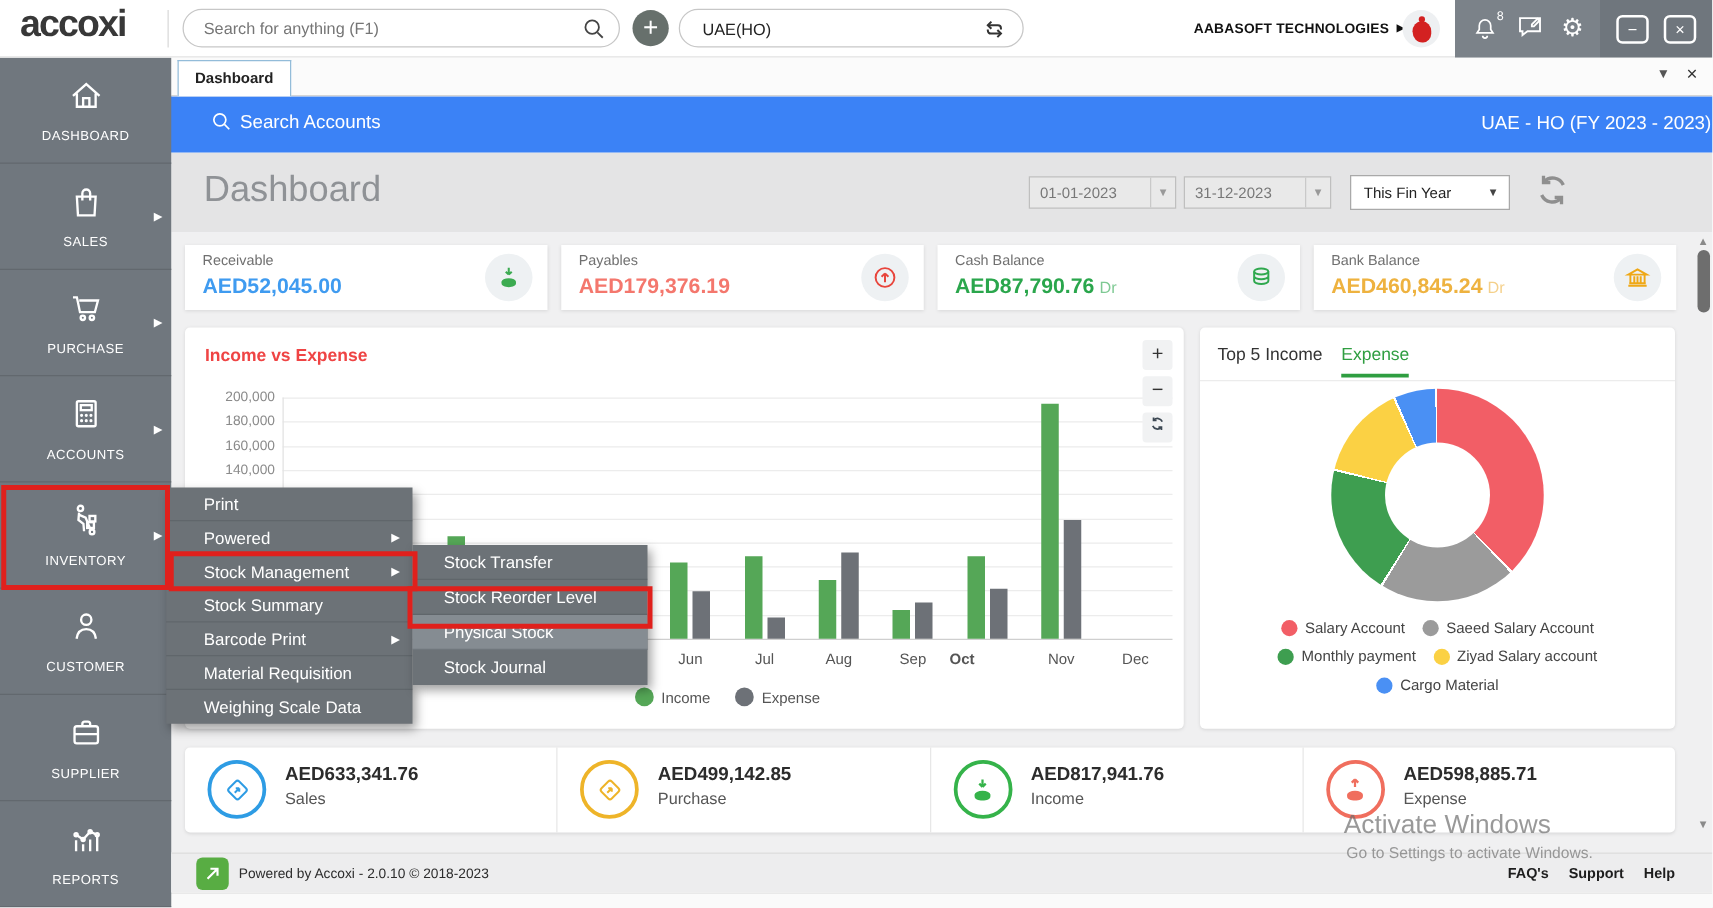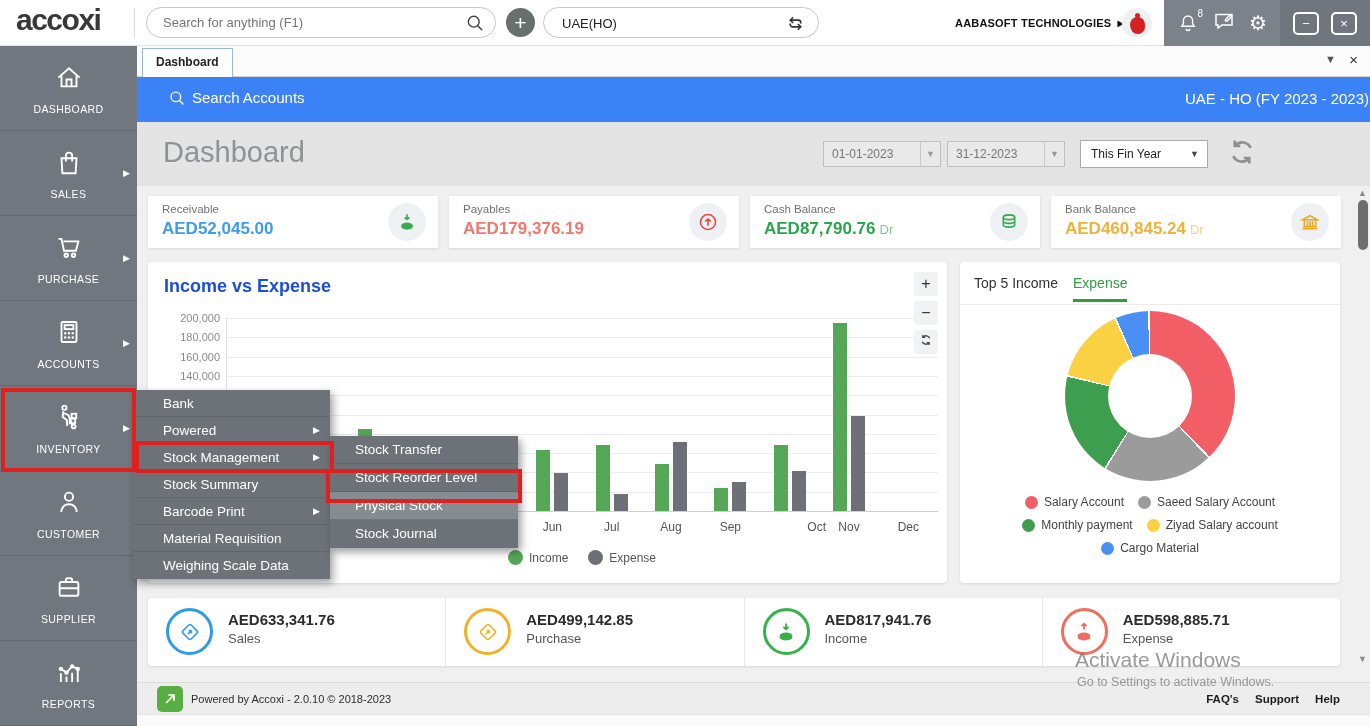--- a/index.html
+++ b/index.html
@@ -56,21 +56,21 @@
   .content{position:absolute;left:137px;top:186px;width:1233px;height:496px;background:#f0f0f1}
   .mini-card{position:absolute;top:10px;width:290px;height:52px;background:#fff;border-radius:0;box-shadow:0 1px 3px rgba(0,0,0,.10)}
   .mc-label{position:absolute;left:14px;top:7px;font-size:11.5px;color:#707070}
   .mc-value{position:absolute;left:14px;top:23px;font-size:17px;font-weight:bold}
   .mc-suffix{font-size:13px;font-weight:normal;opacity:.6;margin-left:4px}
   .mc-icon{position:absolute;right:12px;top:7px;width:38px;height:38px;border-radius:50%;background:#eef1f3;display:flex;align-items:center;justify-content:center}
   .mc-icon svg{width:22px;height:22px}
   .panel{position:absolute;background:#fff;border-radius:4px;box-shadow:0 1px 3px rgba(0,0,0,.10)}
   
   .chart-card{left:11px;top:76px;width:799px;height:321px}
-  .chart-title{position:absolute;left:16px;top:14px;font-size:18px;font-weight:bold;color:#1d4ed8}
+  .chart-title{position:absolute;left:16px;top:14px;font-size:14px;font-weight:bold;color:#ef4444}
   .chart-tools{position:absolute;right:9px;top:10px;display:flex;flex-direction:column;gap:5px;z-index:6}
   .ctool{width:24px;height:24px;background:#f1f2f3;border-radius:3px;color:#333;font-size:16px;text-align:center;line-height:22px;cursor:pointer;border:0;font-family:inherit}
   .gridline{position:absolute;height:1px;background:#ececec}
   .gridline.axis{background:#cfcfcf}
   .vaxis{position:absolute;width:1px;background:#e2e2e2}
   .ytick{position:absolute;font-size:11px;color:#8a8a8a;text-align:right}
   .bar{position:absolute;width:14px}
   .xlab{position:absolute;font-size:12px;color:#555;text-align:center}
   .chart-legend{position:absolute;display:flex;justify-content:center;align-items:center;gap:20px;font-size:12px;color:#555}
   .cl-item{display:flex;align-items:center;gap:6px}
@@ -365,21 +365,21 @@
           <div class="bar" style="left: 406.333px; top: 211.365px; height: 37.635px; background: rgb(109, 113, 119);"></div>
           <div class="xlab" style="left: 434px; top: 258px; width: 59.3333px;">Jul</div>
           <div class="bar" style="left: 447.667px; top: 183.38px; height: 65.62px; background: rgb(85, 167, 87);"></div>
           <div class="bar" style="left: 465.667px; top: 231.63px; height: 17.37px; background: rgb(109, 113, 119);"></div>
           <div class="xlab" style="left: 493.333px; top: 258px; width: 59.3333px;">Aug</div>
           <div class="bar" style="left: 507px; top: 201.715px; height: 47.285px; background: rgb(85, 167, 87);"></div>
           <div class="bar" style="left: 525px; top: 180.485px; height: 68.515px; background: rgb(109, 113, 119);"></div>
           <div class="xlab" style="left: 552.667px; top: 258px; width: 59.3333px;">Sep</div>
           <div class="bar" style="left: 566.333px; top: 225.84px; height: 23.16px; background: rgb(85, 167, 87);"></div>
           <div class="bar" style="left: 584.333px; top: 220.05px; height: 28.95px; background: rgb(109, 113, 119);"></div>
-          <div class="xlab" style="left: 639px; top: 258px; width: 59.3333px;">Oct</div>
+          <div class="xlab" style="left: 592px; top: 258px; width: 59.3333px; font-weight: bold;">Oct</div>
           <div class="bar" style="left: 625.667px; top: 183.38px; height: 65.62px; background: rgb(85, 167, 87);"></div>
           <div class="bar" style="left: 643.667px; top: 209.435px; height: 39.565px; background: rgb(109, 113, 119);"></div>
           <div class="xlab" style="left: 671.333px; top: 258px; width: 59.3333px;">Nov</div>
           <div class="bar" style="left: 685px; top: 60.825px; height: 188.175px; background: rgb(85, 167, 87);"></div>
           <div class="bar" style="left: 703px; top: 154.43px; height: 94.57px; background: rgb(109, 113, 119);"></div>
           <div class="xlab" style="left: 730.667px; top: 258px; width: 59.3333px;">Dec</div>
         </div>
       <div class="chart-legend" id="bar-legend" style="left:78px;top:288px;width:712px">
           <div class="cl-item">
             <span class="dot" style="width: 15px; height: 15px; background: rgb(85, 167, 87);"></span>
@@ -485,21 +485,21 @@
     <div class="f-text">Powered by Accoxi - 2.0.10 © 2018-2023</div>
     <div class="f-links" id="footer-links">
         <span>FAQ's</span>
         <span>Support</span>
         <span>Help</span>
       </div>
   </footer>
   <div class="bottomstrip"></div>
 
   <div class="ctx" id="ctx-menu">
-      <div class="ctx-row"><span class="menu-item-label">Bank</span></div>
+      <div class="ctx-row"><span class="menu-item-label">Print</span></div>
       <div class="ctx-row"><span class="menu-item-label">Powered</span><span class="ctx-arrow">▶</span></div>
       <div class="ctx-row"><span class="menu-item-label">Stock Management</span><span class="ctx-arrow">▶</span></div>
       <div class="ctx-row"><span class="menu-item-label">Stock Summary</span></div>
       <div class="ctx-row"><span class="menu-item-label">Barcode Print</span><span class="ctx-arrow">▶</span></div>
       <div class="ctx-row"><span class="menu-item-label">Material Requisition</span></div>
       <div class="ctx-row"><span class="menu-item-label">Weighing Scale Data</span></div>
     </div>
   <div class="ctx sub" id="ctx-submenu">
       <div class="ctx-row"><span class="menu-item-label">Stock Transfer</span></div>
       <div class="ctx-row"><span class="menu-item-label">Stock Reorder Level</span></div>

